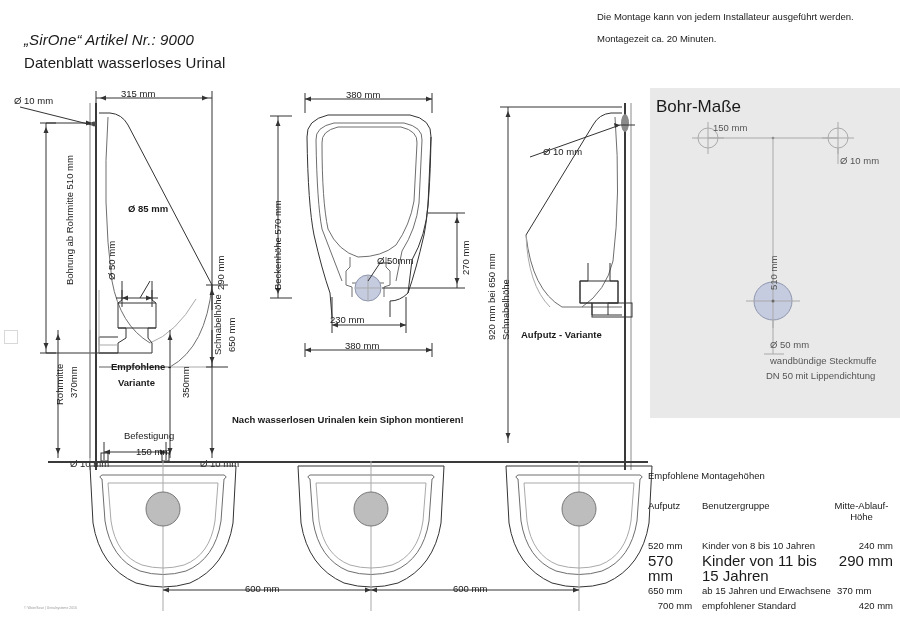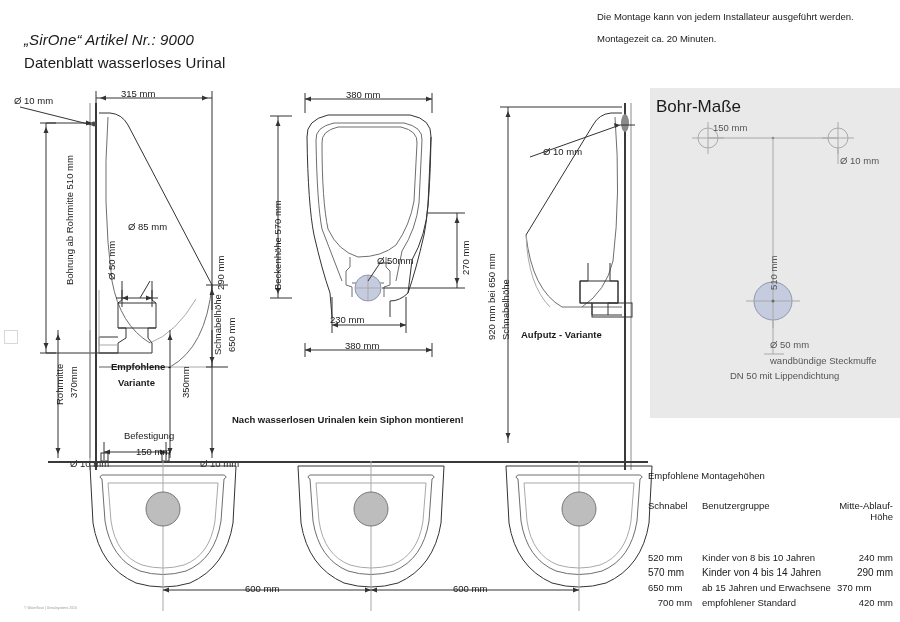--- a/index.html
+++ b/index.html
@@ -79,21 +79,21 @@
     <line x1="114" y1="266" x2="134" y2="266" class="stroke-lt"></line>
 
     <line x1="188" y1="60" x2="188" y2="76" class="stroke-lt"></line>
   </svg>
 
   <div class="t dim" style="left:713px;top:122px;color:#555;">150 mm</div>
   <div class="t dim" style="left:840px;top:155px;color:#555;">Ø 10 mm</div>
   <div class="t dim rot90" style="left:768px;top:290px;color:#555;">510 mm</div>
   <div class="t dim" style="left:770px;top:339px;color:#555;">Ø 50 mm</div>
   <div class="t dim" style="left:770px;top:355px;color:#555;">wandbündige Steckmuffe</div>
-  <div class="t dim" style="left:730px;top:370px;color:#555;">DN 50 mit Lippendichtung</div>
+  <div class="t dim" style="left:766px;top:370px;color:#555;">DN 50 mit Lippendichtung</div>
 
   <svg style="left:0px;top:85px;width:300px;height:390px;">
 
     <line x1="96" y1="18" x2="96" y2="385" stroke="#3a3a3a" stroke-width="2"></line>
     <line x1="90" y1="18" x2="90" y2="385" stroke="#8a8a8a" stroke-width="1"></line>
 
     <path d="M99,28 L110,28 Q122,29 128,40 L212,200" class="stroke-dk"></path>
     <path d="M212,200 Q206,262 170,282 L99,282" class="stroke-md"></path>
 
     <path d="M108,32 Q102,120 112,196 Q120,240 150,258" class="stroke-md"></path>
@@ -143,21 +143,21 @@
     <line x1="212" y1="200" x2="212" y2="282" class="stroke-dk"></line>
     <line x1="206" y1="200" x2="228" y2="200" class="stroke-dk"></line>
     <line x1="206" y1="282" x2="228" y2="282" class="stroke-dk"></line>
     <path d="M212,204 L209.5,210 L214.5,210 Z" fill="#333"></path>
     <path d="M212,278 L209.5,272 L214.5,272 Z" fill="#333"></path>
   </svg>
 
   <div class="t dim" style="left:14px;top:95px;">Ø 10 mm</div>
   <div class="t dim" style="left:121px;top:88px;">315 mm</div>
   <div class="t dim rot90" style="left:64px;top:285px;">Bohrung ab Rohrmitte 510 mm</div>
-  <div class="t dim" style="left:128px;top:221px;">Ø 85 mm</div>
+  <div class="t dim" style="left:128px;top:203px;font-weight:bold;">Ø 85 mm</div>
   <div class="t dim rot90" style="left:106px;top:280px;">Ø 50 mm</div>
   <div class="t dim rot90" style="left:215px;top:290px;">290 mm</div>
 
   <svg style="left:0px;top:330px;width:300px;height:140px;">
 
     <line x1="96" y1="0" x2="96" y2="128" stroke="#3a3a3a" stroke-width="2"></line>
     <line x1="90" y1="0" x2="90" y2="128" stroke="#8a8a8a" stroke-width="1"></line>
 
     <line x1="58" y1="0" x2="58" y2="128" class="stroke-dk"></line>
     <path d="M58,4 L55.5,10 L60.5,10 Z" fill="#333"></path>
@@ -334,33 +334,33 @@
 
   <div class="t dim" style="left:245px;top:583px;">600 mm</div>
   <div class="t dim" style="left:453px;top:583px;">600 mm</div>
 
   <div class="abs" style="left:4px;top:330px;width:12px;height:12px;border:1px solid #d8d8d8;"></div>
 
   <div class="t dim" style="left:648px;top:470px;">Empfohlene Montagehöhen</div>
 
   <div class="abs" style="left:648px;top:500px;width:245px;">
     <div style="display:flex;font-size:9.5px;">
-      <div style="width:54px;">Schnabel</div>
+      <div style="width:54px;">Aufputz</div>
       <div style="width:128px;">Benutzergruppe</div>
-      <div style="width:63px;text-align:right;">Mitte-Ablauf-Höhe</div>
+      <div style="width:63px;text-align:center;">Mitte-Ablauf-Höhe</div>
     </div>
     <div style="height:16px;"></div>
-    <div style="display:flex;font-size:9.5px;line-height:15px;margin-top:12px;">
+    <div style="display:flex;font-size:9.5px;line-height:15px;">
       <div style="width:54px;">520 mm</div>
       <div style="width:135px;">Kinder von 8 bis 10 Jahren</div>
       <div style="width:56px;text-align:right;">240 mm</div>
     </div>
-    <div style="display:flex;font-size:10px;line-height:15px;">
+    <div style="display:flex;font-size:15px;line-height:15px;">
       <div style="width:54px;">570 mm</div>
-      <div style="width:135px;">Kinder von 4 bis 14 Jahren</div>
+      <div style="width:135px;">Kinder von 11 bis 15 Jahren</div>
       <div style="width:56px;text-align:right;">290 mm</div>
     </div>
     <div style="display:flex;font-size:9.5px;line-height:15px;">
       <div style="width:54px;">650 mm</div>
       <div style="width:135px;">ab 15 Jahren und Erwachsene</div>
       <div style="width:56px;text-align:left;">370 mm</div>
     </div>
     <div style="display:flex;font-size:9.5px;line-height:15px;">
       <div style="width:54px;text-align:center;">700 mm</div>
       <div style="width:135px;">empfohlener Standard</div>

